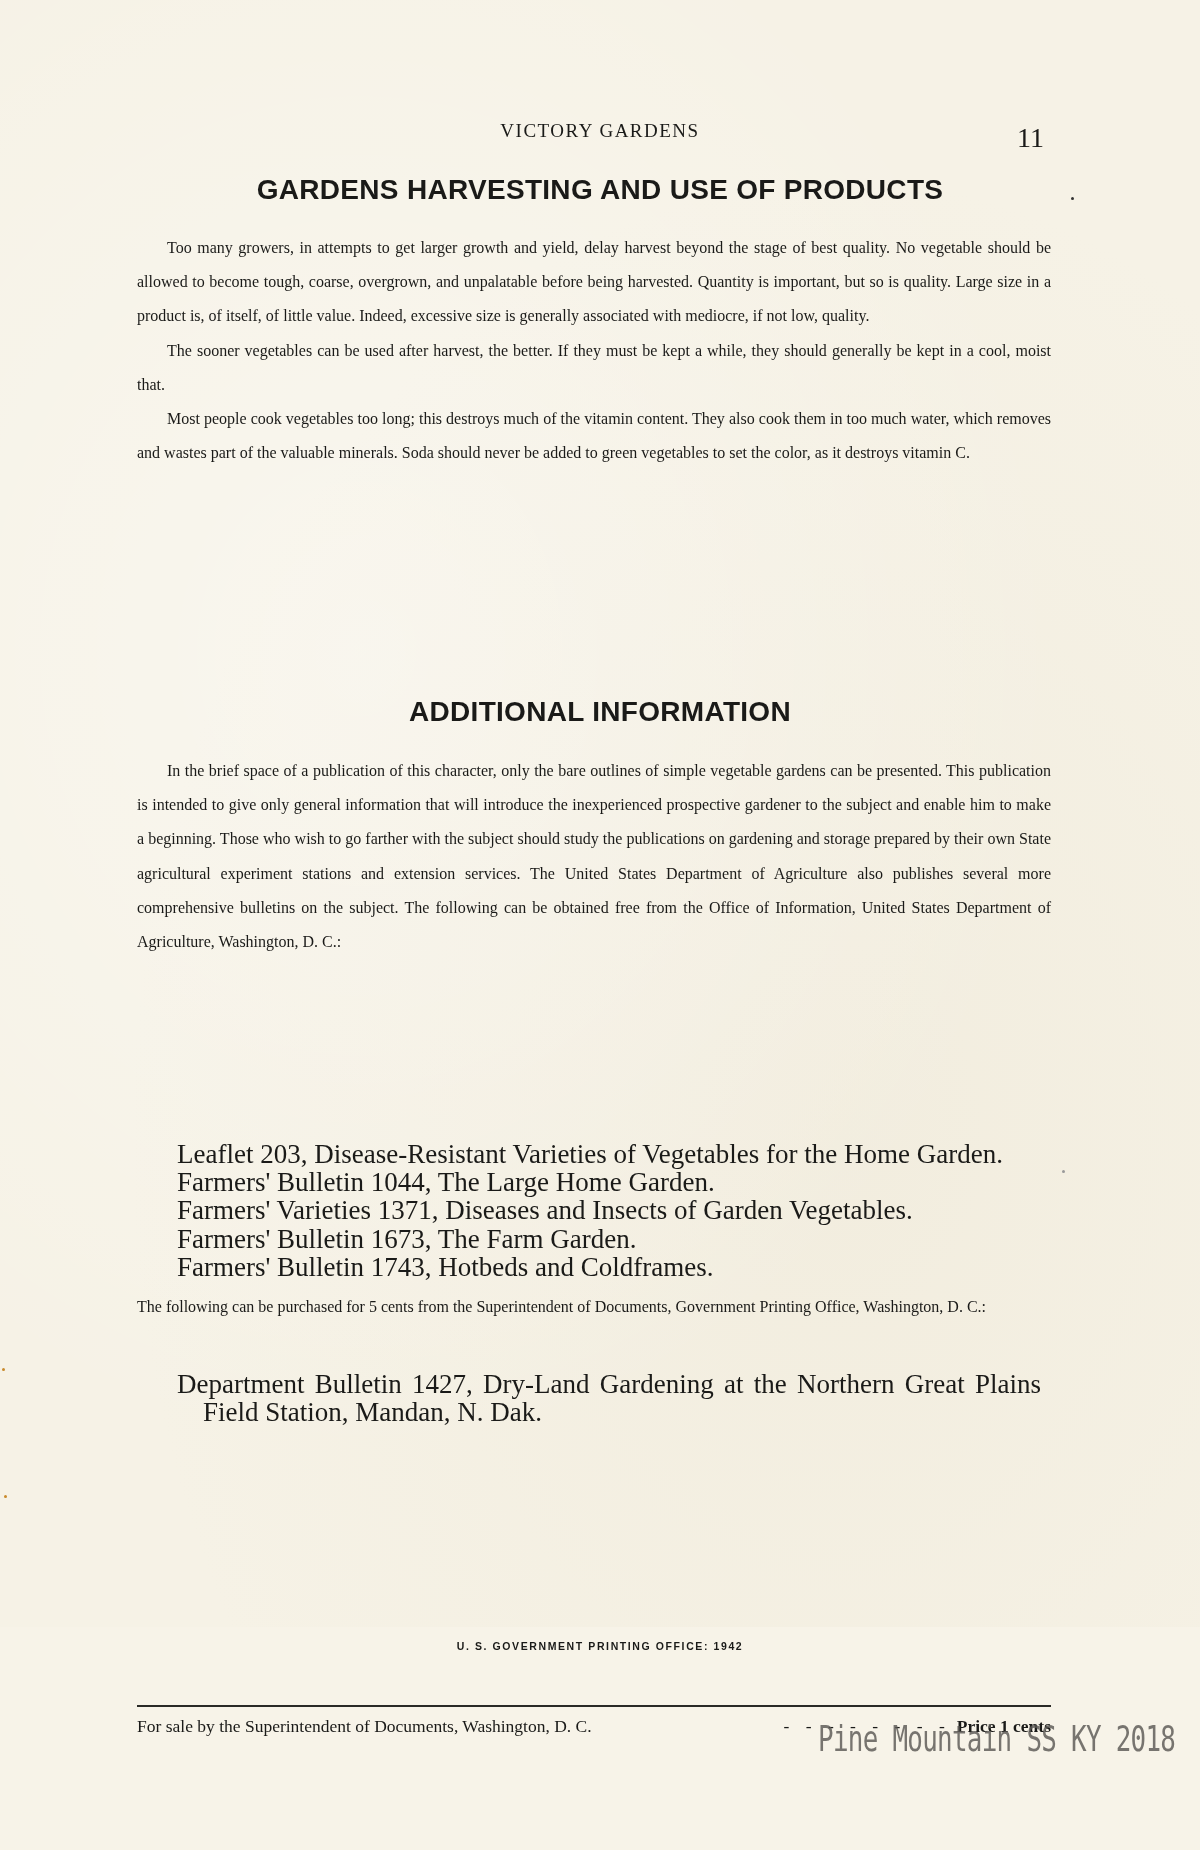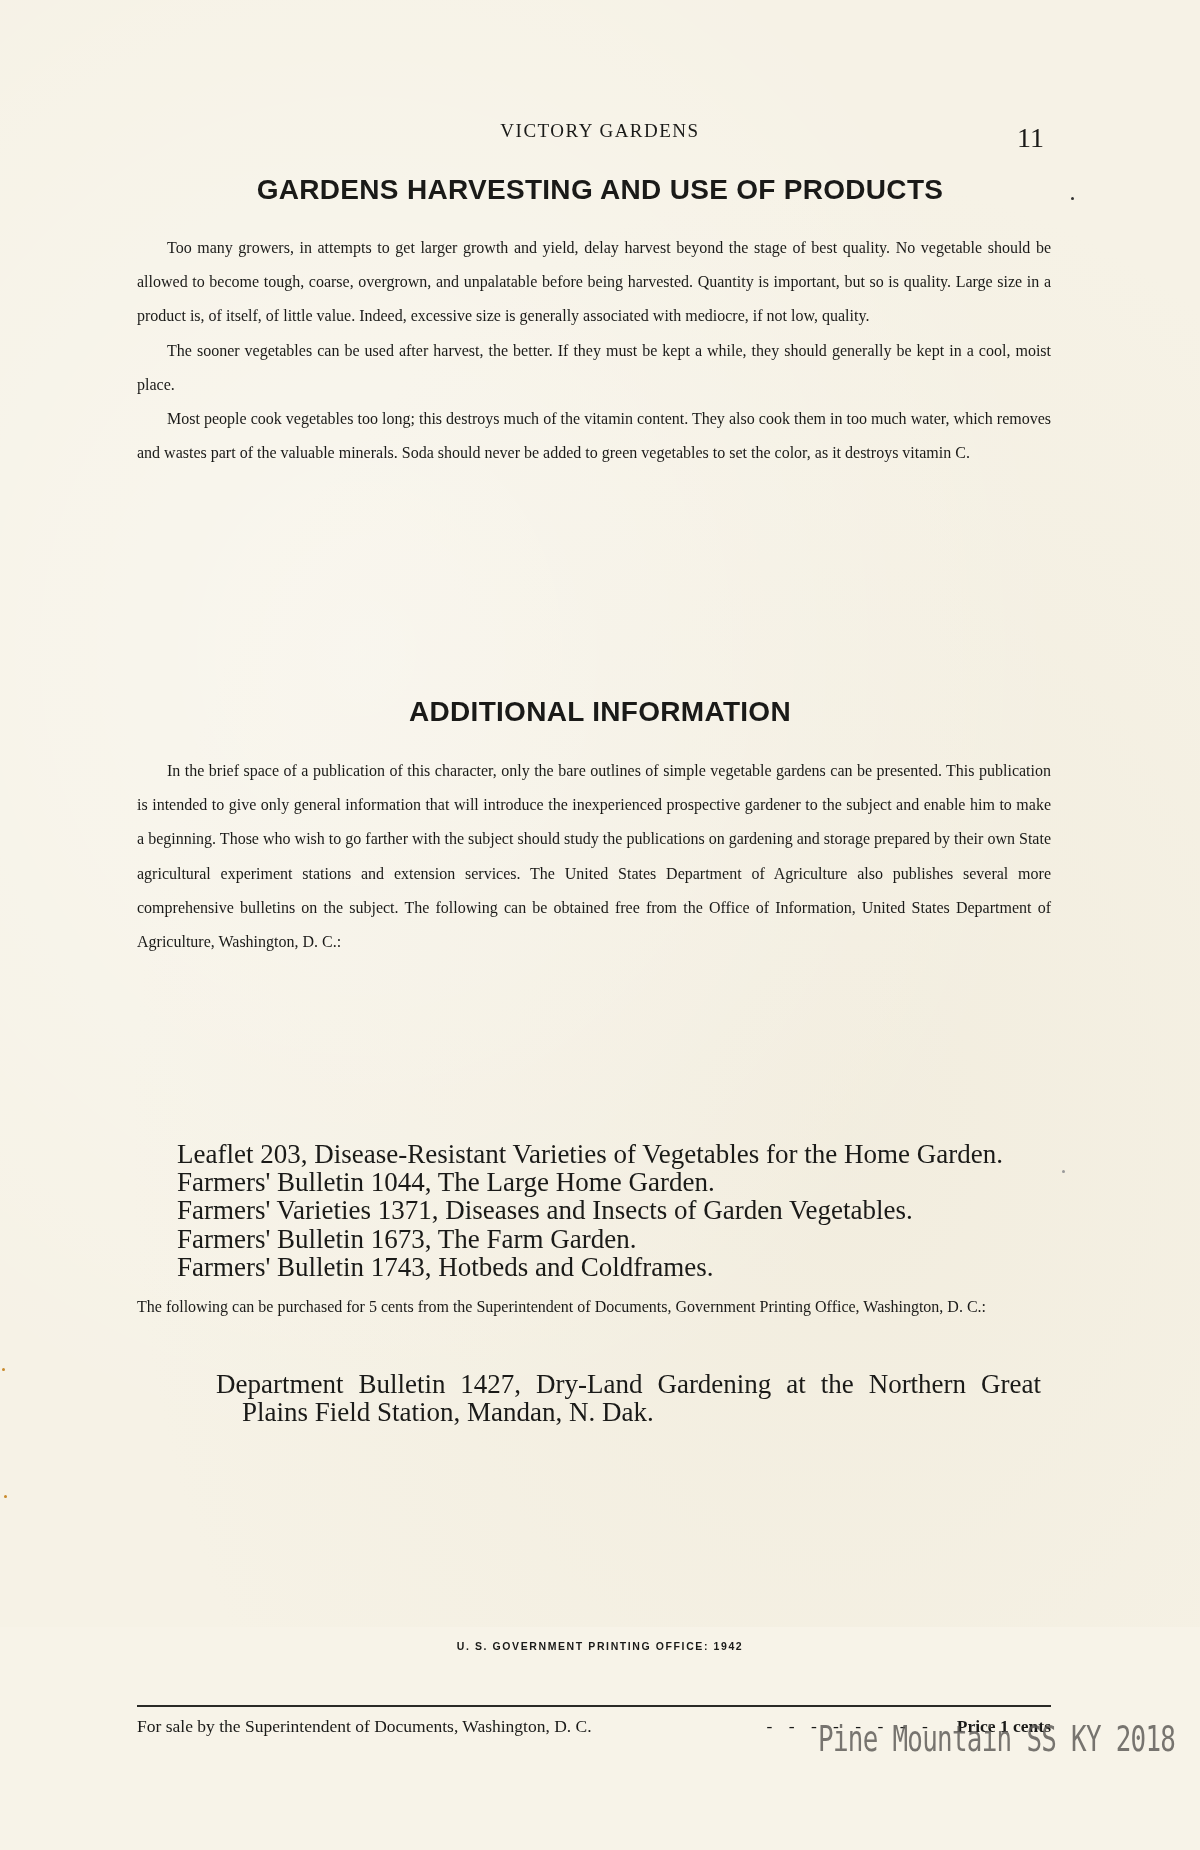--- a/index.html
+++ b/index.html
@@ -78,21 +78,21 @@
     width: 864px;
     font-family: "Liberation Serif", serif;
     font-size: 27px;
     line-height: 28.2px;
     margin: 0;
     padding: 0;
     list-style: none;
   }
   #refs1 { top: 1140px; }
   #refs2 { top: 1370px; text-align: justify; }
-  #refs2 li { padding-left: 26px; text-indent: -26px; margin-left: 39px; }
+  #refs2 li { padding-left: 26px; text-indent: -26px; }
 
   .imprint {
     position: absolute;
     top: 1640px;
     left: 0;
     width: 1200px;
     text-align: center;
     font-family: "Liberation Sans", sans-serif;
     font-weight: bold;
     font-size: 10.5px;
@@ -109,21 +109,20 @@
   .sale-line {
     position: absolute;
     top: 1716px;
     left: 137px;
     width: 914px;
     font-family: "Liberation Serif", serif;
     font-size: 17.5px;
     display: flex;
     justify-content: space-between;
     white-space: nowrap;
-    gap: 17px;
   }
   .sale-line .leaders {
     flex: 1;
     letter-spacing: 6px;
     padding: 0 6px;
     overflow: hidden;
     text-align: right;
   }
   .price {
     font-weight: bold;
@@ -152,21 +151,21 @@
 
 <div class="page">
 
   <div class="running-head">VICTORY GARDENS</div>
   <div class="page-number">11</div>
 
   <div class="section-heading" id="h1">GARDENS HARVESTING AND USE OF PRODUCTS</div>
 
   <div class="body-block" id="block1">
     <p>Too many growers, in attempts to get larger growth and yield, delay harvest beyond the stage of best quality. No vegetable should be allowed to become tough, coarse, overgrown, and unpalatable before being harvested. Quantity is important, but so is quality. Large size in a product is, of itself, of little value. Indeed, excessive size is generally associated with mediocre, if not low, quality.</p>
-    <p>The sooner vegetables can be used after harvest, the better. If they must be kept a while, they should generally be kept in a cool, moist place.</p>
+    <p>The sooner vegetables can be used after harvest, the better. If they must be kept a while, they should generally be kept in a cool, moist that.</p>
     <p>Most people cook vegetables too long; this destroys much of the vitamin content. They also cook them in too much water, which removes and wastes part of the valuable minerals. Soda should never be added to green vegetables to set the color, as it destroys vitamin C.</p>
   </div>
 
   <div class="section-heading" id="h2">ADDITIONAL INFORMATION</div>
 
   <div class="body-block" id="block2">
     <p>In the brief space of a publication of this character, only the bare outlines of simple vegetable gardens can be presented. This publication is intended to give only general information that will introduce the inexperienced prospective gardener to the subject and enable him to make a beginning. Those who wish to go farther with the subject should study the publications on gardening and storage prepared by their own State agricultural experiment stations and extension services. The United States Department of Agriculture also publishes several more comprehensive bulletins on the subject. The following can be obtained free from the Office of Information, United States Department of Agriculture, Washington, D. C.:</p>
   </div>
 
   <ul class="ref-list" id="refs1">

